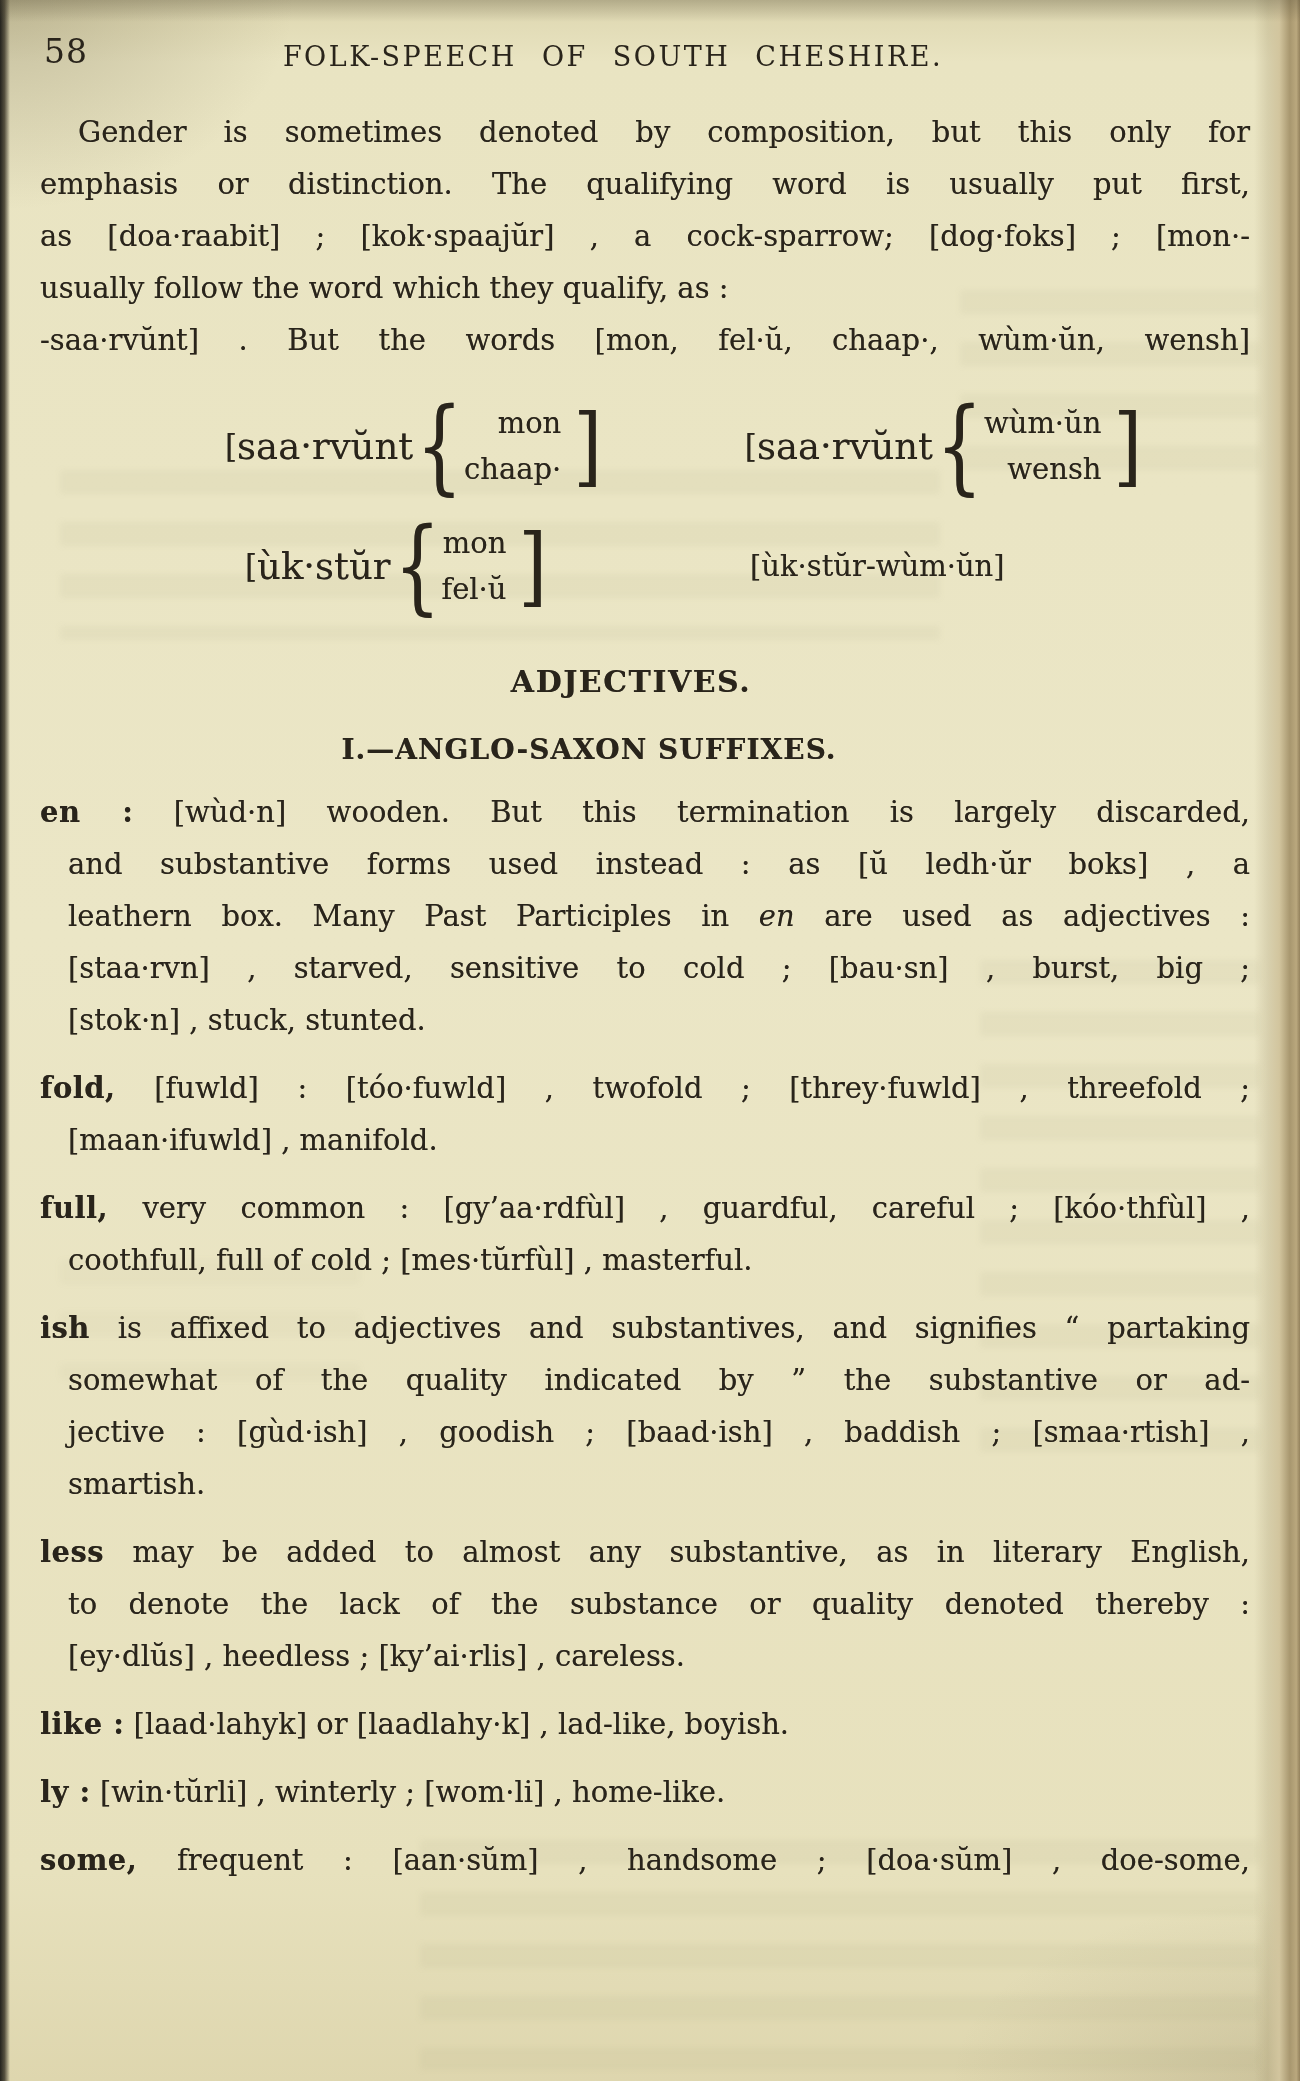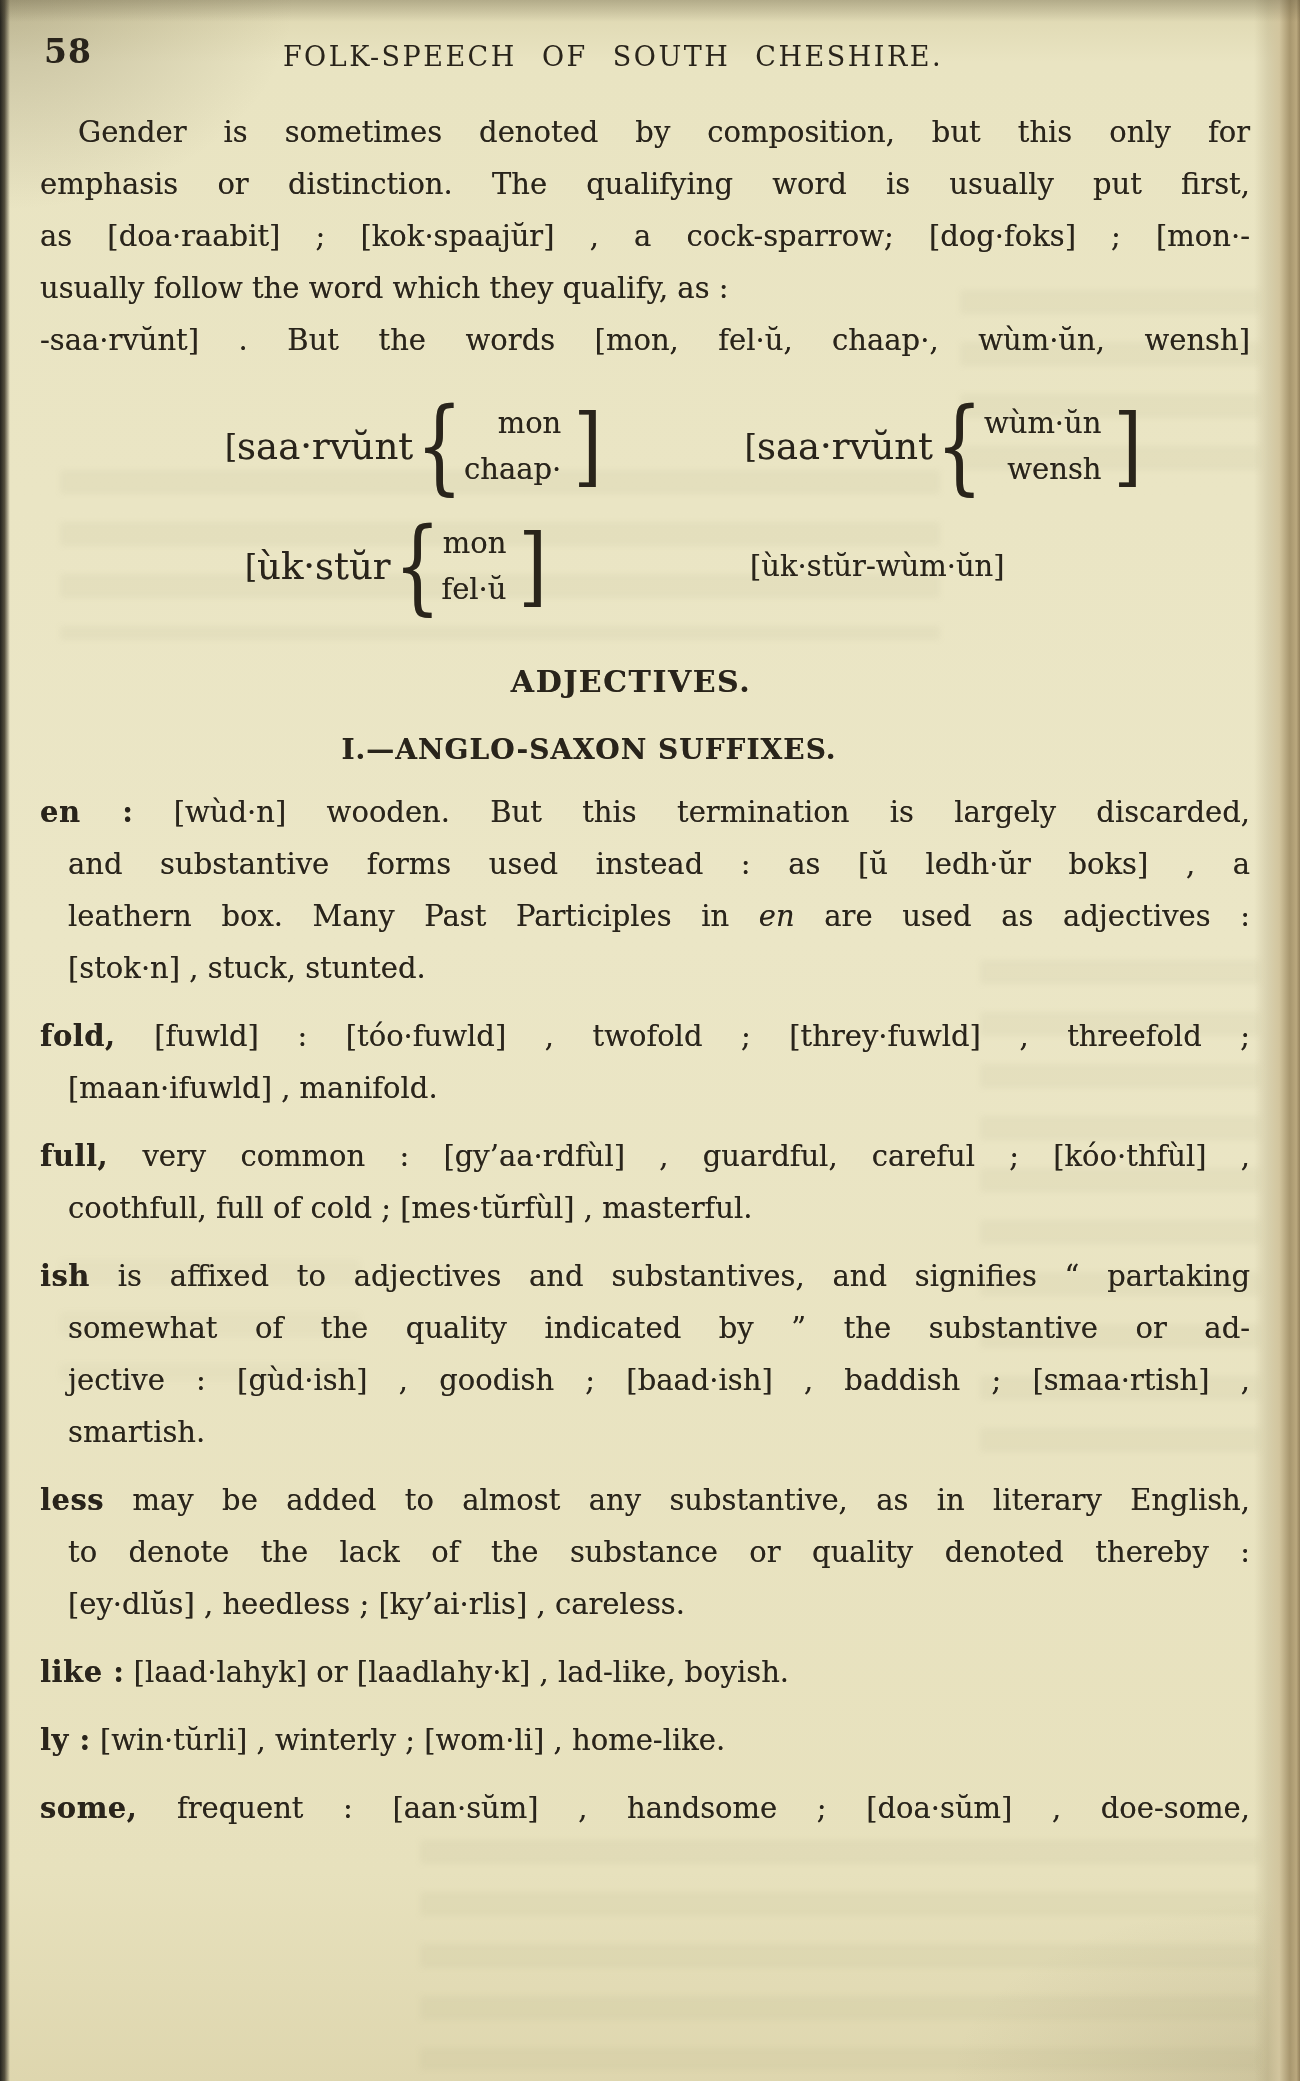--- a/index.html
+++ b/index.html
@@ -17,21 +17,21 @@
   .edge-right{position:absolute;right:0;top:0;width:46px;height:100%;
     background:linear-gradient(90deg, rgba(0,0,0,0) 0%, rgba(160,145,105,0.25) 30%,
       #d2c59e 55%, #a8976f 78%, #baa87e 92%, #93815c 100%);}
   .edge-top{position:absolute;left:0;top:0;width:100%;height:22px;
     background:linear-gradient(180deg, rgba(80,72,50,0.30), rgba(0,0,0,0));}
   .smudge{position:absolute;filter:blur(3px);opacity:.55;pointer-events:none;
     background:repeating-linear-gradient(180deg, rgba(150,148,105,0.14) 0 24px, rgba(0,0,0,0) 24px 52px);}
   .page{position:absolute;left:0;top:0;width:1300px;height:2081px;
     padding:28px 50px 0 40px;box-sizing:border-box;}
   .header{position:relative;height:46px;margin-top:6px;}
-  .pagenum{position:absolute;left:4px;top:-2px;font-size:33px;font-weight:700;letter-spacing:1px;}
+  .pagenum{position:absolute;left:4px;top:-2px;font-size:33px;font-weight:400;letter-spacing:1px;}
   .running-title{text-align:center;font-size:27px;font-weight:400;
     letter-spacing:2.5px;word-spacing:14px;line-height:46px;position:relative;left:-32px;}
   .ln{font-size:29px;line-height:52px;text-align:justify;text-align-last:justify;
     text-shadow:0 0 0.5px rgba(41,36,27,0.55);}
   .ln.ind{text-indent:38px;}
   .ln.cont{margin-left:28px;}
   .ln.last{text-align-last:auto;}
   .hw{font-weight:700;letter-spacing:0.5px;}
   .intro{margin-top:26px;}
   .brace-row{display:flex;align-items:center;}
@@ -131,20 +131,21 @@
 
 
   <h3 class="h-suf">I.—ANGLO-SAXON SUFFIXES.</h3>
 
   <div class="entries">
 
     <div class="entry">
       <div class="ln"><span class="hw">en :</span><span> [wùd·n] wooden. But this termination is largely discarded,</span></div>
       <div class="ln cont"><span>and substantive forms used instead : as [ŭ ledh·ŭr boks] , a</span></div>
       <div class="ln cont"><span>leathern box. Many Past Participles in </span><span style="font-style: italic;">en</span><span> are used as adjectives :</span></div>
+      <div class="ln cont"><span>[staa·rvn] , starved, sensitive to cold ; [bau·sn] , burst, big ;</span></div>
       <div class="ln cont last"><span>[stok·n] , stuck, stunted.</span></div>
     </div>
 
     <div class="entry">
       <div class="ln"><span class="hw">fold,</span><span> [fuwld] : [tóo·fuwld] , twofold ; [threy·fuwld] , threefold ;</span></div>
       <div class="ln cont last"><span>[maan·ifuwld] , manifold.</span></div>
     </div>
 
     <div class="entry">
       <div class="ln"><span class="hw">full,</span><span> very common : [gy’aa·rdfùl] , guardful, careful ; [kóo·thfùl] ,</span></div>

